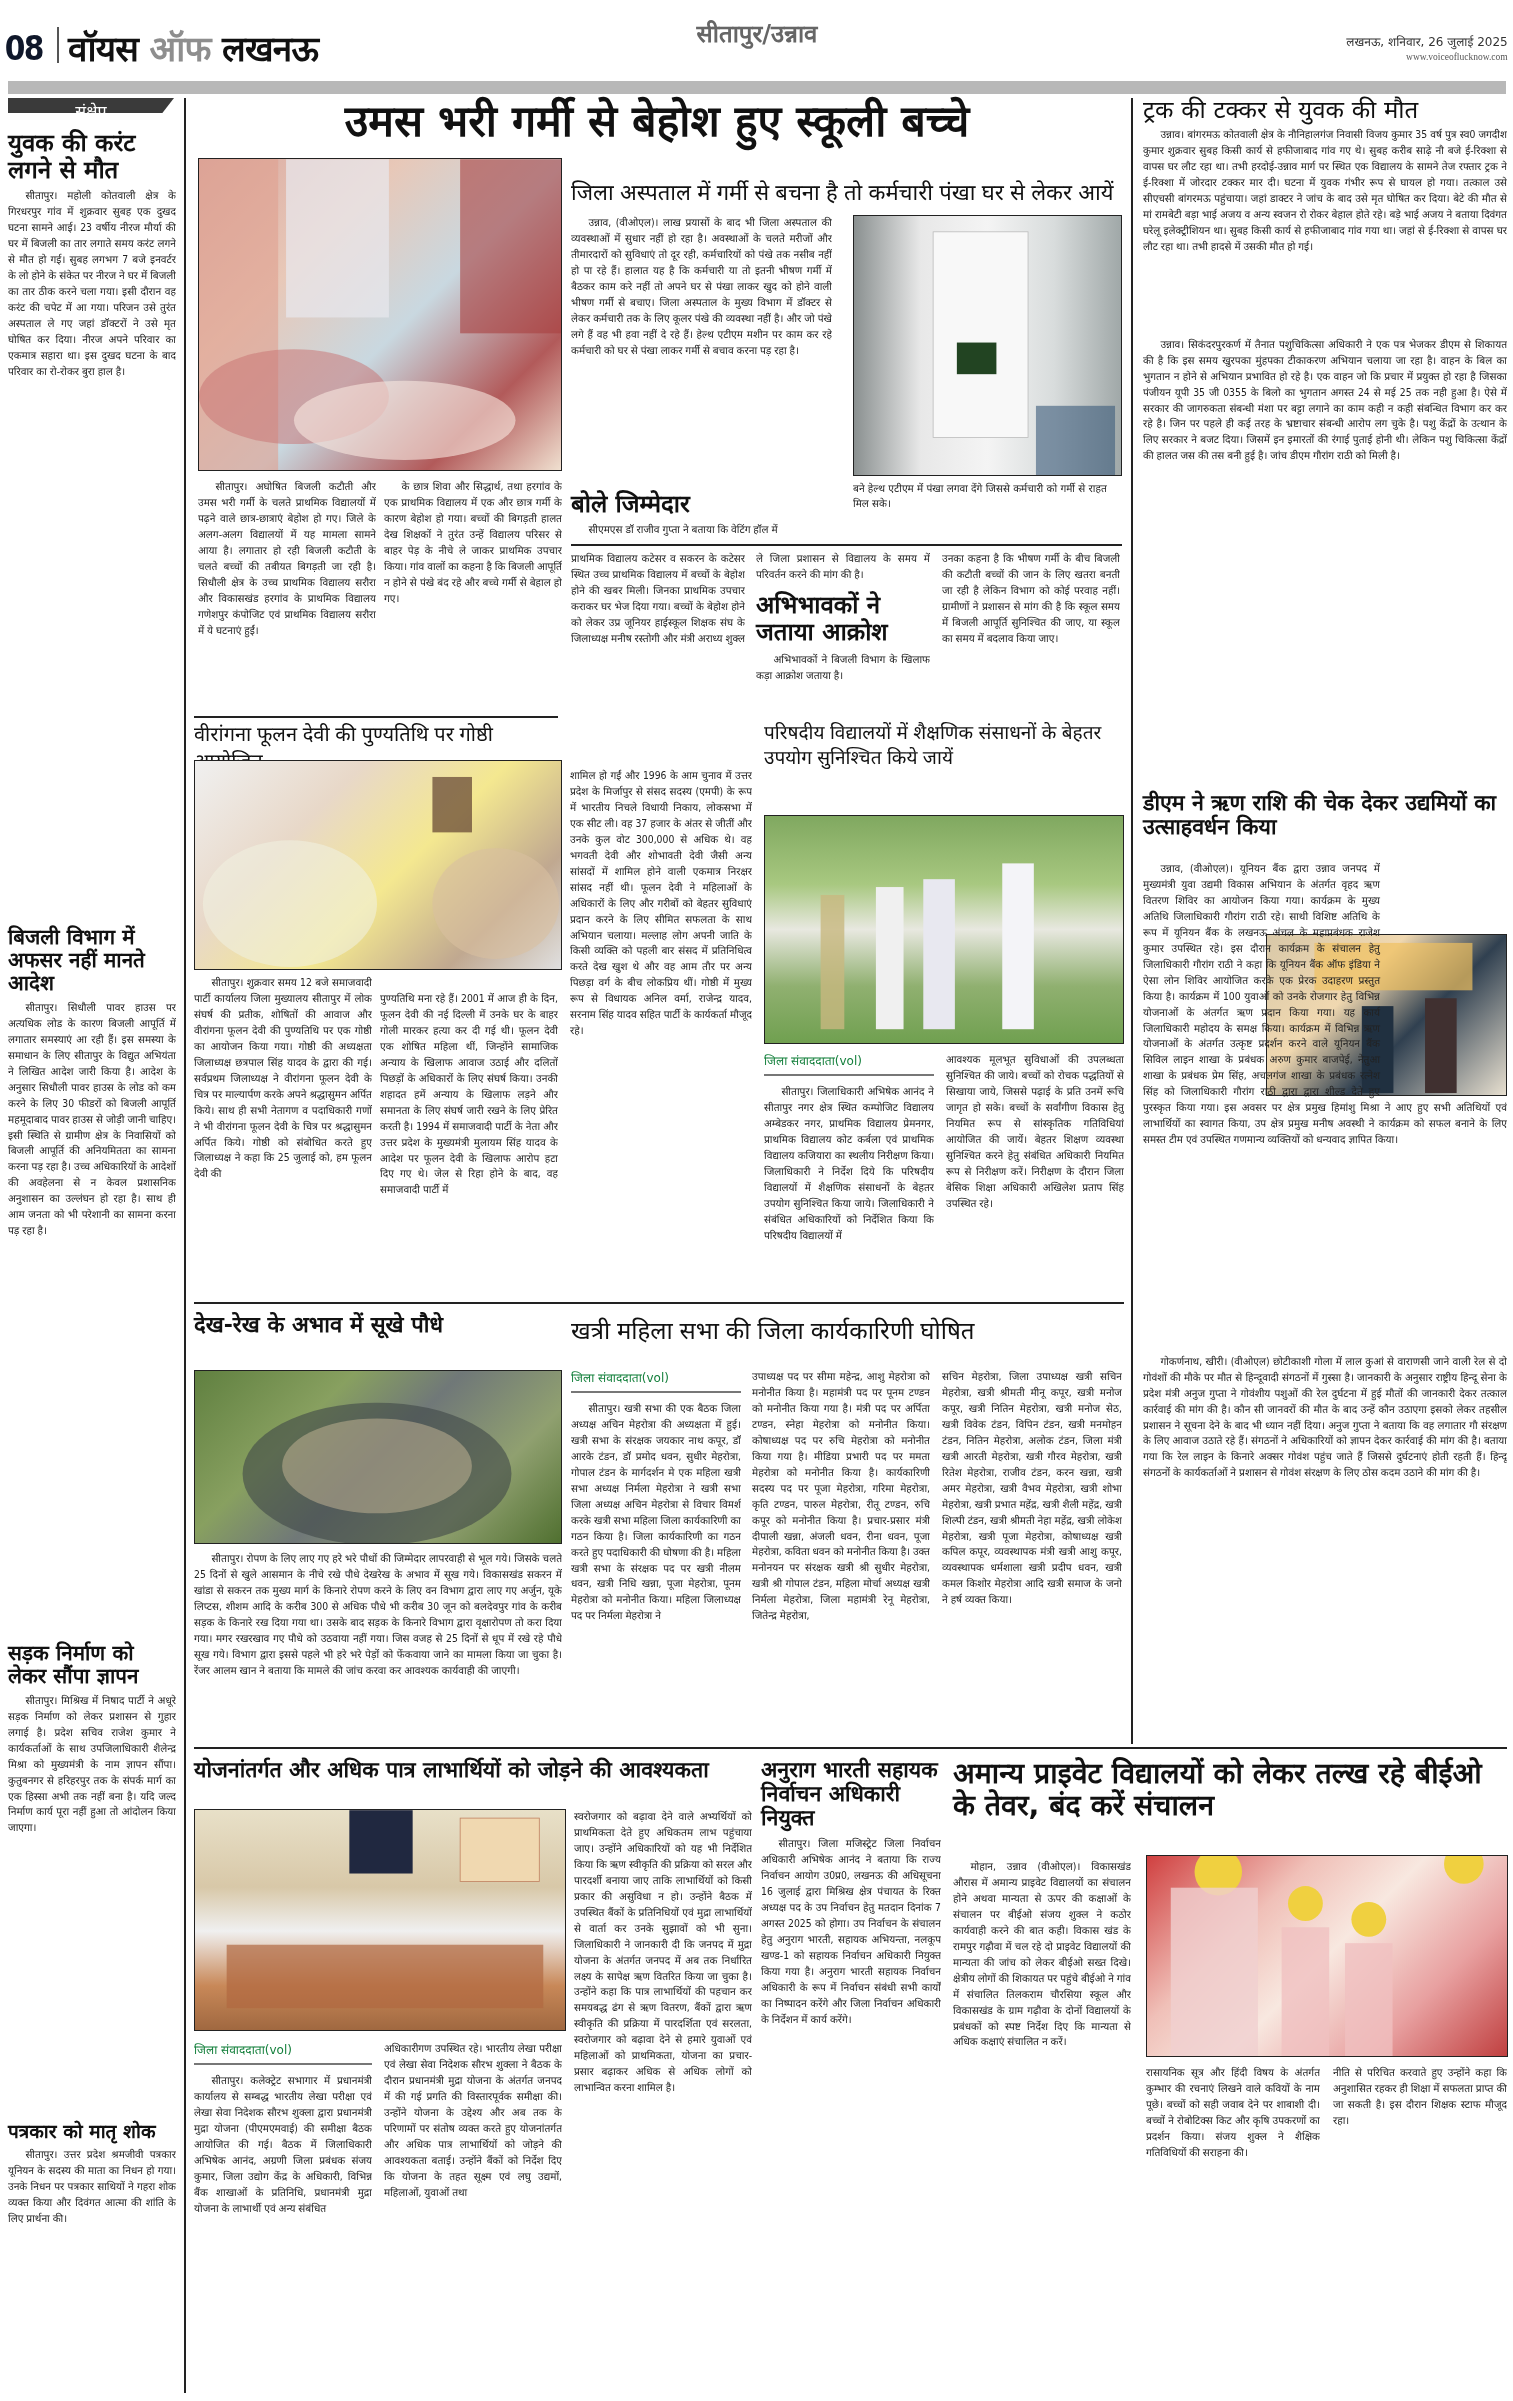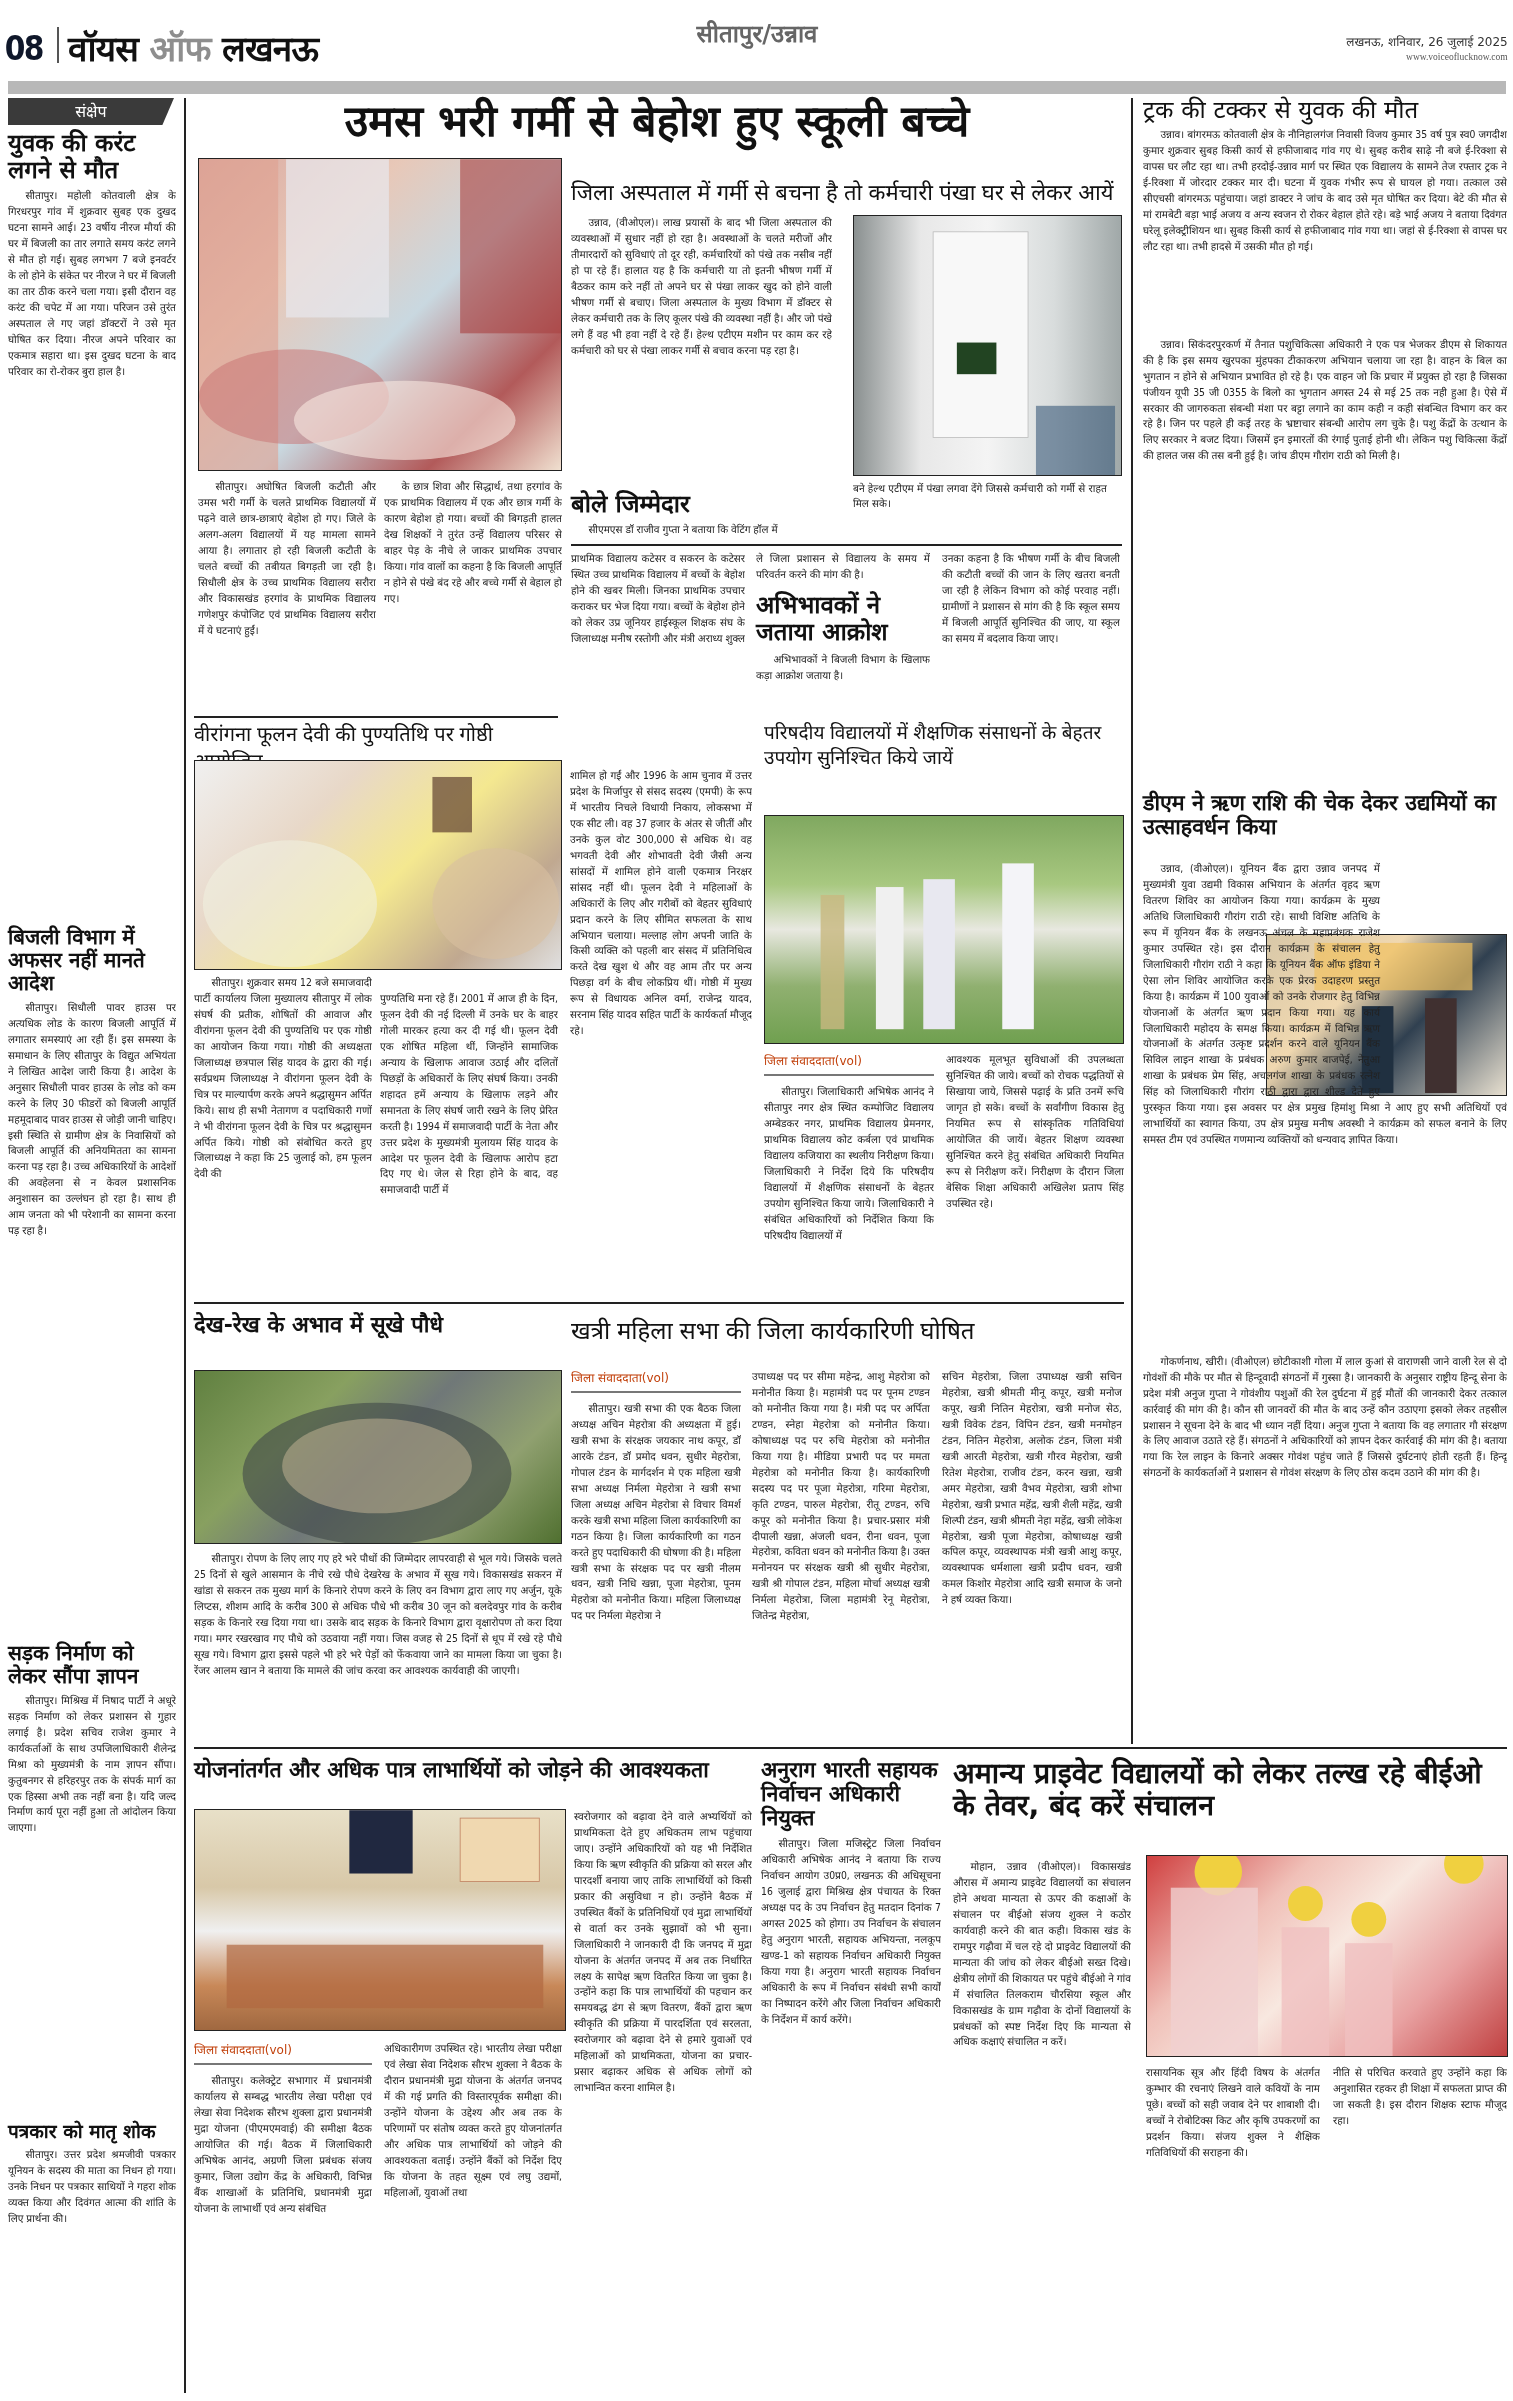--- a/index.html
+++ b/index.html
@@ -9,27 +9,27 @@
   .page-no { left: 4.7px; top: 28.5px; font-family: "DejaVu Sans Condensed", "DejaVu Sans", sans-serif; font-weight: bold; font-size: 33px; color: #0f172a; letter-spacing: -1.6px; }
   .mast-divider { left: 57px; top: 27px; width: 1.6px; height: 36px; background: #555; }
   .paper-name { left: 68px; top: 24px; font-weight: bold; font-size: 35px; color: #111; letter-spacing: -0.8px; }
   .paper-name .mid { color: #8e8e8e; }
   .section-title { left: 0; width: 1514px; top: 16px; text-align: center; font-weight: bold; font-size: 24px; color: #666; }
   .dateline { right: 6.3px; top: 33px; font-size: 12px; color: #333; text-align: right; }
   .website { right: 6.3px; top: 52px; font-size: 9.5px; color: #555; font-family: Liberation Serif, serif; }
   .grey-bar { left: 8px; top: 81px; width: 1498px; height: 12.7px; background: #b8b8b8; }
   .vrule { width: 2.4px; background: #222; }
   .hrule { height: 2.4px; background: #222; }
-  .sanksh { left: 8px; top: 98px; width: 166px; height: 27px; background: #3a3a3a; color: #fff; font-size: 16px; text-align: center; line-height: 27px; clip-path: polygon(0 0, 100% 0, 93% 100%, 0 100%); }
+  .sanksh { left: 8px; top: 98px; width: 166px; height: 15px; background: #3a3a3a; color: #fff; font-size: 16px; text-align: center; line-height: 27px; clip-path: polygon(0 0, 100% 0, 93% 100%, 0 100%); }
   .head { font-weight: bold; color: #111; line-height: 1.12; }
   .body-text { font-family: "DejaVu Sans Condensed", "DejaVu Sans", sans-serif; font-size: 10.3px; line-height: 1.55; color: #222; text-align: justify; overflow: hidden; }
   .body-text p { text-indent: 17.4px; }
   .photo { border: 1.6px solid #222; overflow: hidden; }
   .caption { font-size: 10.3px; color: #222; line-height: 1.5; }
-  .byline { font-size: 12px; color: #c2410c; border-bottom: 2.4px solid #777; padding-bottom: 4.7px; }
+  .byline { font-size: 12px; color: #15803d; border-bottom: 2.4px solid #777; padding-bottom: 4.7px; }
   .cond { font-family: "DejaVu Sans Condensed", "DejaVu Sans", sans-serif; }
 </style>
 </head>
 <body>
 
 <div class="abs masthead">
   <div class="abs page-no">08</div>
   <div class="abs mast-divider"></div>
   <div class="abs paper-name">
     <span>वॉयस</span>

